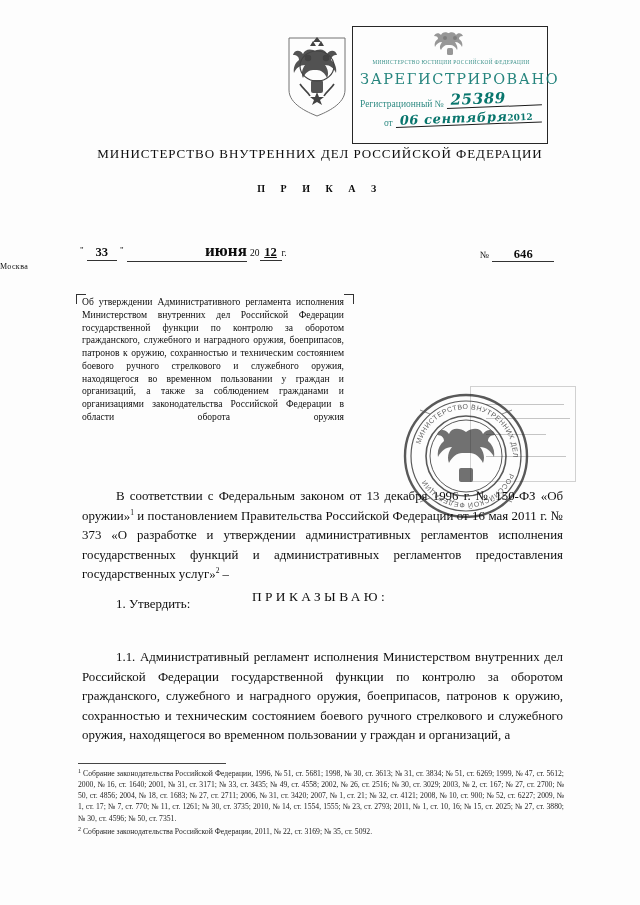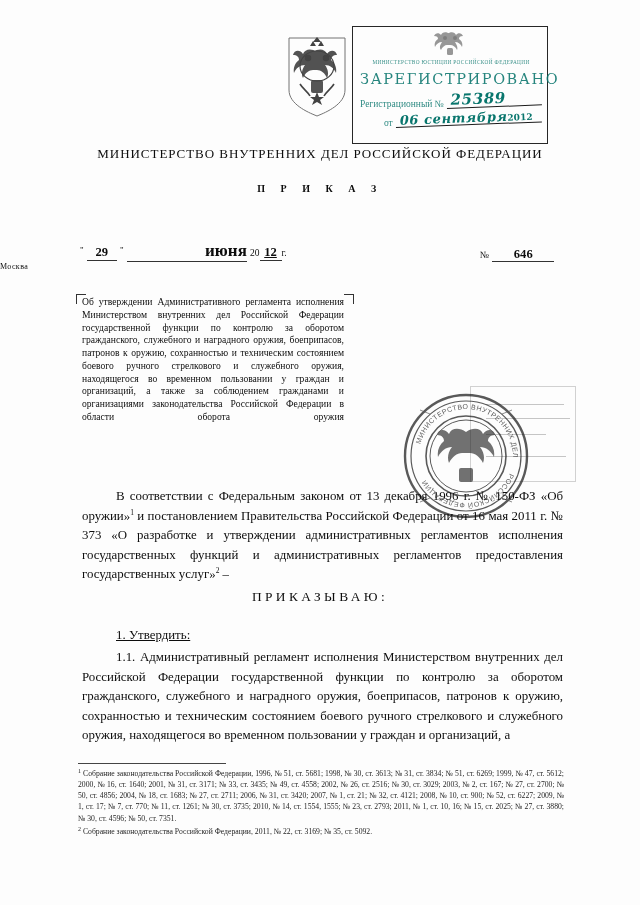--- a/index.html
+++ b/index.html
@@ -217,21 +217,21 @@
 
   .order-word {
     position: absolute;
     left: 0; right: 0;
     top: 589px;
     text-align: center;
     font-size: 13.4px;
     letter-spacing: 3.4px;
   }
 
-  .p-1 { top: 626px; text-decoration: underline; }
+  .p-1 { top: 595px; }
   .p-11 { top: 648px; }
   .ind34 { display: inline-block; width: 34px; }
 
   
   .fn-rule {
     position: absolute;
     left: 78px;
     top: 763px;
     width: 148px;
     height: 0;
@@ -306,21 +306,21 @@
     </div>
   </div>
 
   <div class="ministry-line">МИНИСТЕРСТВО ВНУТРЕННИХ ДЕЛ РОССИЙСКОЙ ФЕДЕРАЦИИ</div>
 
   <div class="doc-title">П Р И К А З</div>
 
   <div class="date-row">
     <div class="dr" style="left:0;">
       <span class="quo">"</span>
-      <span class="ul day">29</span>
+      <span class="ul day">33</span>
       <span class="quo">"</span>
       <span class="ul month">июня</span>
       <span class="small-lbl">20</span><span class="ul yy">12</span><span class="small-lbl">г.</span>
     </div>
     <div class="dr" style="left:400px;">
       <span class="small-lbl">№</span>
       <span class="ul num">646</span>
     </div>
   </div>
   <div class="city">Москва</div>

